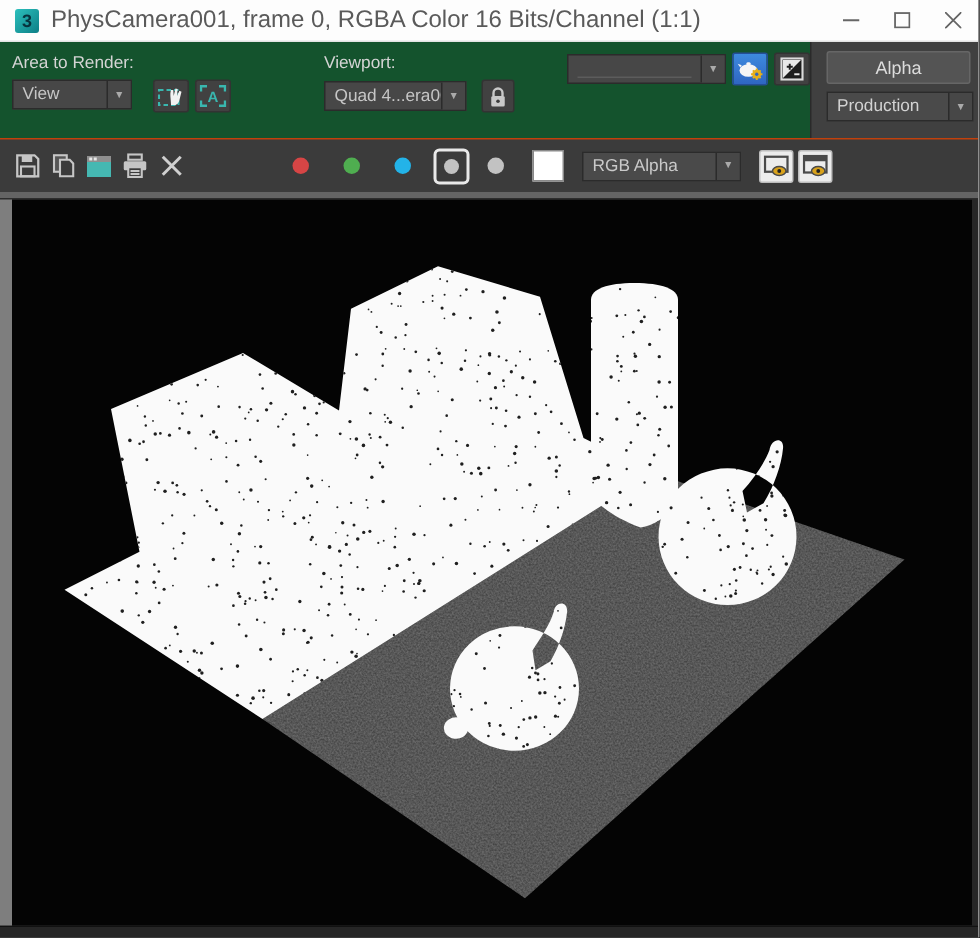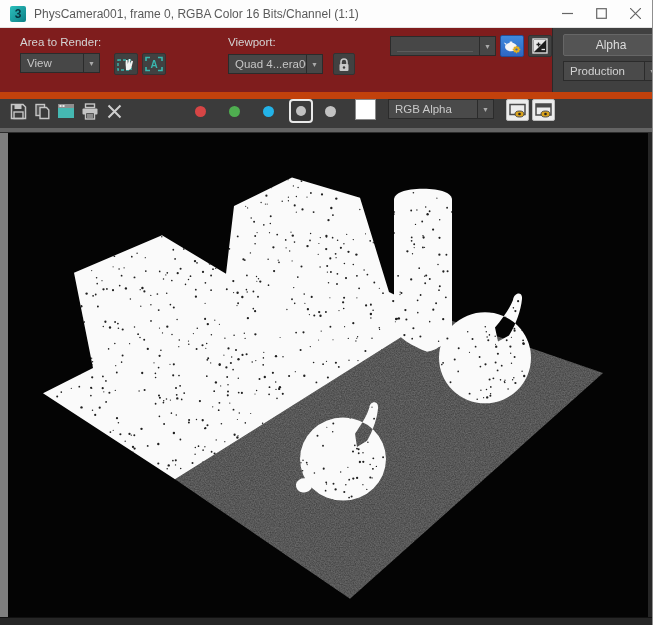--- a/index.html
+++ b/index.html
@@ -8,45 +8,45 @@
     font-family:"Liberation Sans",sans-serif;
     background:#3b3b3b;overflow:hidden;
     border-right:1px solid #8f8f8f;box-sizing:border-box;
   }
   
   .titlebar{height:28px;background:#fdfdfd;display:flex;align-items:center;
     border-bottom:1px solid #e3e3e3;box-sizing:border-box;}
   .app-icon{width:16px;height:16px;margin:0 8px 0 10px;border-radius:2px;
     background:linear-gradient(135deg,#2cc0bd,#0d7f86);
     color:#07333e;font-weight:bold;font-size:12px;line-height:16px;text-align:center;}
-  .title-text{font-size:12px;color:#5a5a5a;flex:1;white-space:nowrap;overflow:hidden;}
+  .title-text{font-size:16px;color:#5a5a5a;flex:1;white-space:nowrap;overflow:hidden;}
   .win-btn{width:34px;height:28px;display:flex;align-items:center;justify-content:center;
     color:#666;font-size:13px;cursor:default;}
   .win-btn svg{display:block;}
   
-  .toolbar1{height:64px;background:#7f1d1d;display:flex;box-sizing:border-box;padding-left:12px;}
+  .toolbar1{height:64px;background:#14532d;display:flex;box-sizing:border-box;}
   .tb1-main{flex:1;display:flex;padding:5px 0 0 8px;}
   .tb-group{display:flex;flex-direction:column;}
   .tb-label{font-size:11.5px;color:#d4d4d4;height:18px;line-height:18px;white-space:nowrap;}
   .tb-row{display:flex;align-items:center;margin-top:2px;}
   .dropdown{display:flex;height:20px;background:#474747;border:1px solid #2b2b2b;box-sizing:border-box;}
   .dd-value{font-size:11.5px;color:#c6c6c6;line-height:18px;padding:0 6px;flex:1;
     white-space:nowrap;overflow:hidden;}
   .dd-arrow{width:15px;border-left:1px solid #2b2b2b;display:flex;align-items:center;
     justify-content:center;color:#aaa;font-size:7px;background:#474747;}
   .icon-btn{width:24px;height:22px;margin-left:4px;display:flex;align-items:center;
     justify-content:center;background:#414141;border:1px solid #333;box-sizing:border-box;border-radius:2px;}
   .tb1-right{width:117px;background:#404040;border-left:1px solid #2a2a2a;
     padding:6px 8px 0 10px;box-sizing:border-box;}
   .render-btn{width:96px;height:22px;background:#545454;border:1px solid #666;
     border-radius:2px;color:#dcdcdc;font-size:12px;text-align:center;line-height:20px;box-sizing:border-box;}
   .prod-row{margin-top:5px;display:flex;}
   
-  .toolbar2{height:36px;background:#3b3b3b;border-top:7px solid #c2410c;
-    display:flex;align-items:flex-start;box-sizing:border-box;padding-left:6px;}
+  .toolbar2{height:36px;background:#3b3b3b;border-top:1px solid #c2410c;
+    display:flex;align-items:center;box-sizing:border-box;padding-left:6px;}
   .t2-btn{width:24px;height:24px;display:flex;align-items:center;justify-content:center;}
   .dot{width:11px;height:11px;border-radius:50%;}
   .alpha-btn{width:24px;height:24px;border:2px solid #e9e9e9;border-radius:4px;
     display:flex;align-items:center;justify-content:center;background:#3b3b3b;box-sizing:border-box;}
   .swatch{width:21px;height:21px;background:#fff;border:1px solid #8a8a8a;box-sizing:border-box;}
   .toggle-btn{width:23px;height:22px;background:#ececec;border:1px solid #bdbdbd;
     border-radius:2px;display:flex;align-items:center;justify-content:center;box-sizing:border-box;margin-left:3px;}
   .divider{height:4px;background:#646464;border-bottom:1px solid #2d2d2d;}
   
   .viewport{height:484px;display:flex;background:#1f1f1f;}

